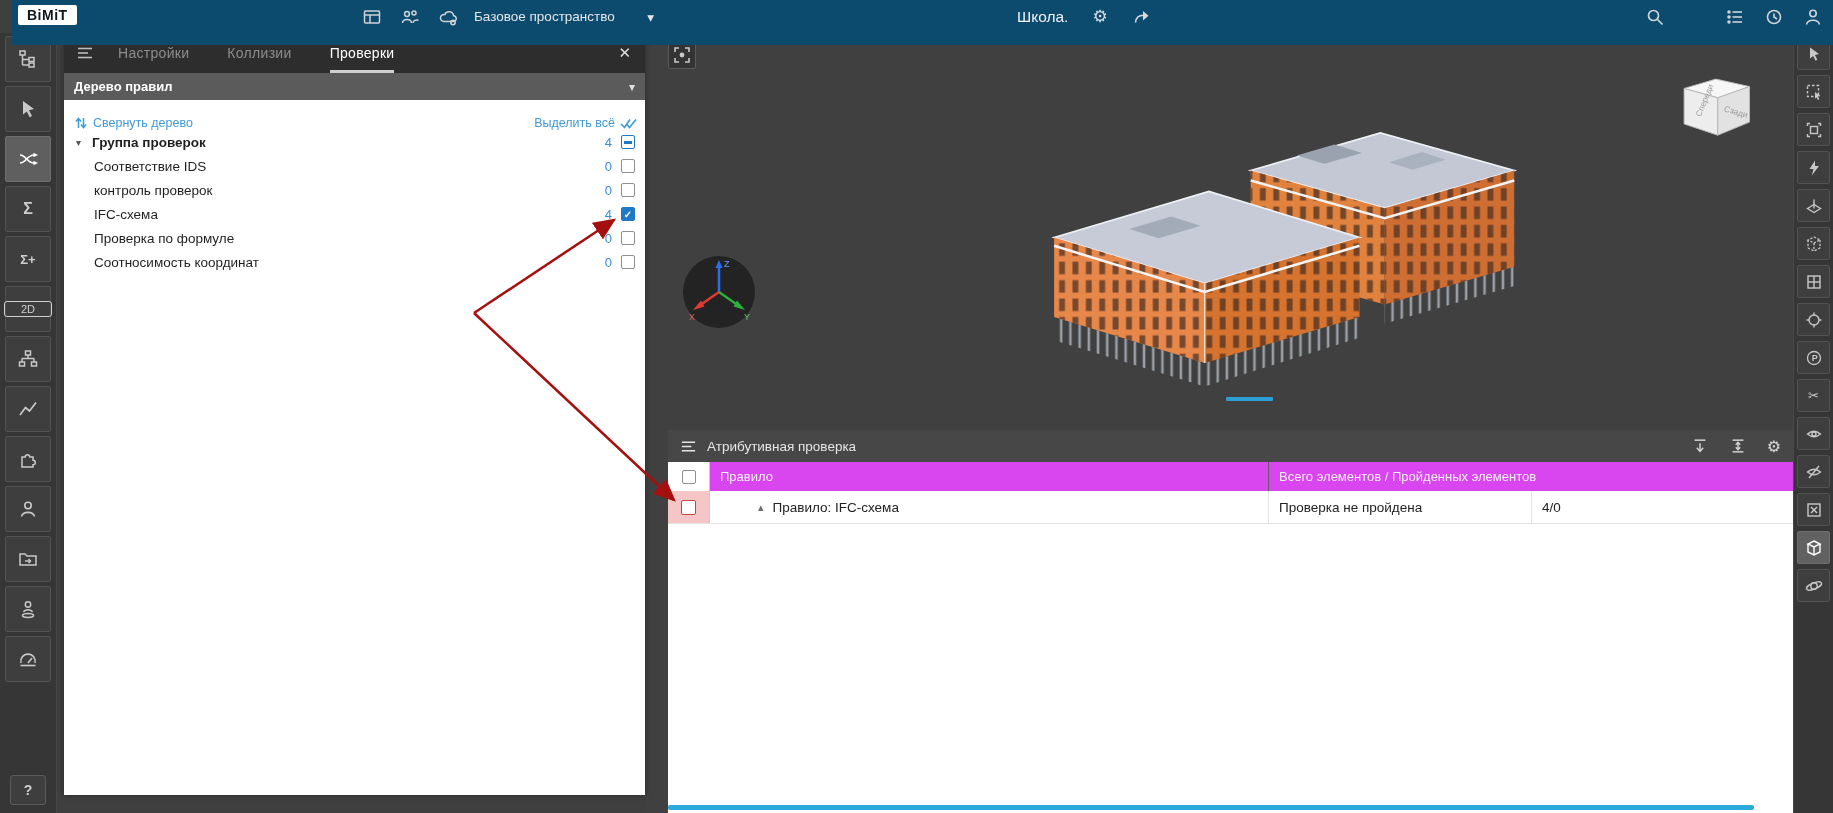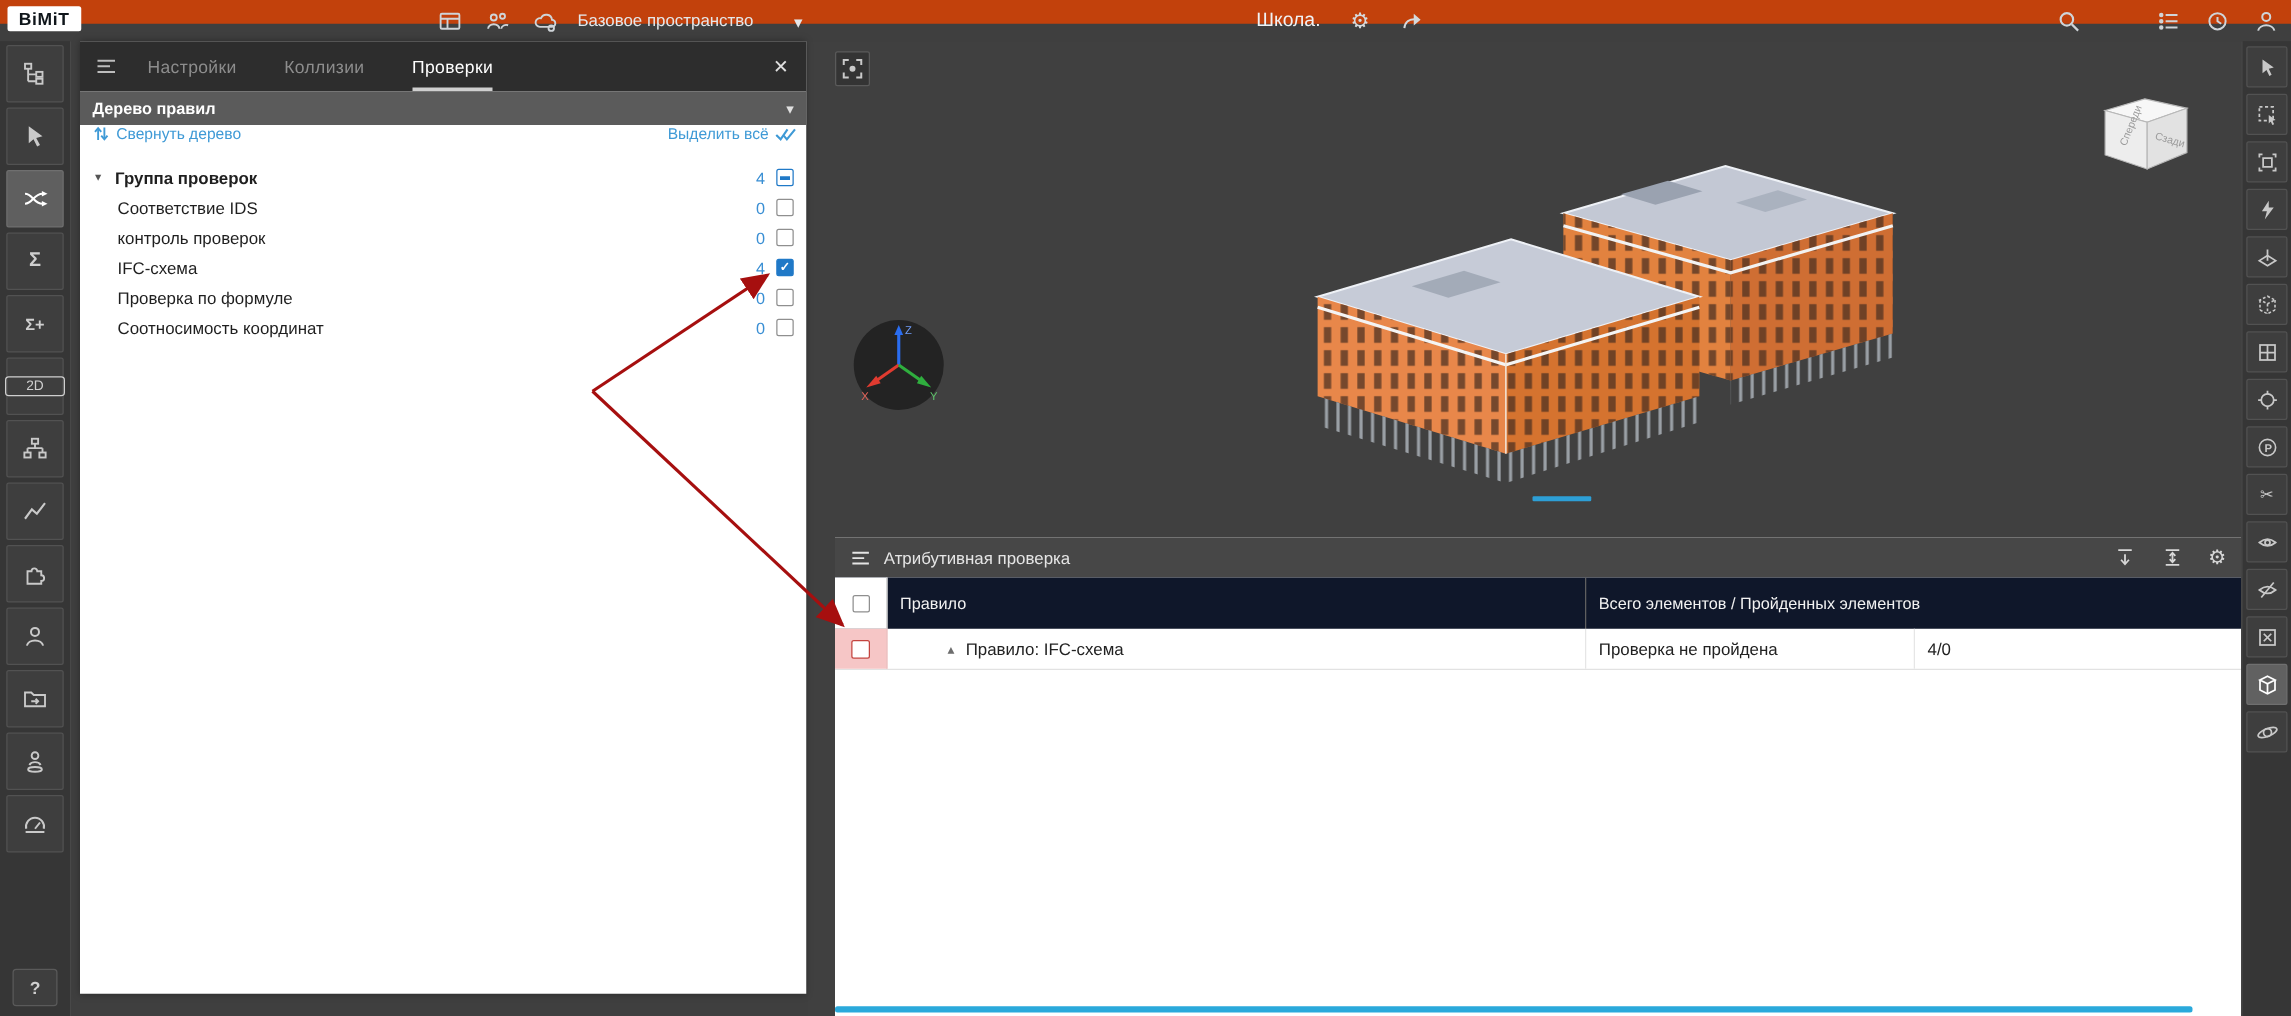--- a/index.html
+++ b/index.html
@@ -1,20 +1,20 @@
 <!DOCTYPE html>
 <html><head>
 <meta charset="utf-8">
 <style>
   *{box-sizing:border-box;margin:0;padding:0}
   html,body{width:1833px;height:813px;background:#2a2a2a;font-family:"Liberation Sans",sans-serif;}
   .app{position:relative;width:1833px;height:813px;background:#3f3f3f;overflow:hidden;}
 
   
-  .topbar{position:absolute;top:0;left:0;right:0;height:19px;background:#c2410c;color:#dfe3e6;z-index:20}
+  .topbar{position:absolute;top:0;left:12px;right:0;height:45px;background:#0c4a6e;color:#dfe3e6;z-index:20}
   .tb-logo{position:absolute;left:6px;top:5px;background:#fff;color:#10161b;font-weight:bold;font-size:14px;padding:2px 9px;border-radius:2px;letter-spacing:.5px}
   .tb-left-icons{position:absolute;left:350px;top:0;height:33px;display:flex;align-items:center;gap:18px;color:#cfd4d8}
   .tb-workspace{position:absolute;left:462px;top:0;height:33px;width:180px;display:flex;align-items:center;justify-content:space-between;font-size:13.5px;color:#e4e7ea;cursor:pointer}
   .tb-center{position:absolute;left:1005px;top:0;height:33px;display:flex;align-items:center;gap:24px}
   .tb-title{font-size:15.5px;color:#f0f2f4}
   .tb-gear{font-size:17px;color:#d5d9dc}
   .tb-right{position:absolute;right:10px;top:0;height:33px;display:flex;align-items:center;gap:19px;color:#cfd4d8}
   .tb-right .spacer{width:22px}
   .ticon{display:flex;align-items:center;justify-content:center}
 
@@ -30,21 +30,21 @@
   
   .lpanel{position:absolute;left:64px;top:33px;width:581px;height:762px;background:#fff;z-index:15;display:flex;flex-direction:column;box-shadow:0 0 6px rgba(0,0,0,.35)}
   .lp-header{height:40px;background:#2d2d2d;display:flex;align-items:center;color:#9b9b9b;flex:0 0 auto}
   .lp-menu{padding:0 10px 0 12px;color:#bdbdbd}
   .lp-tabs{display:flex;gap:38px;margin-left:14px;height:40px}
   .lp-tab{font-size:14px;letter-spacing:.3px;line-height:40px;height:40px;cursor:pointer;color:#8d8d8d}
   .lp-tab.active{color:#fff;border-bottom:3px solid #cfcfcf}
   .lp-close{margin-left:auto;margin-right:14px;color:#e0e0e0;font-size:15px;cursor:pointer}
   .lp-section{height:27px;background:#5b5b5b;color:#fff;font-size:13px;font-weight:bold;display:flex;align-items:center;justify-content:space-between;padding:0 10px;flex:0 0 auto;cursor:pointer}
   .lp-section .caret{font-weight:normal;color:#e0e0e0;font-size:12px}
-  .tree-toolbar{height:30px;display:flex;align-items:flex-start;justify-content:space-between;padding:0 8px 0 10px;flex:0 0 auto}
+  .tree-toolbar{height:30px;display:flex;align-items:flex-end;justify-content:space-between;padding:0 8px 0 10px;flex:0 0 auto}
   .tlink{display:flex;align-items:center;gap:5px;color:#3f9ad6;font-size:12.5px;cursor:pointer}
   .tree{flex:1;overflow:hidden}
   .tree-row{height:24px;display:flex;align-items:center;padding:0 10px 0 12px;font-size:13.5px;color:#1f1f1f;cursor:pointer}
   .tree-row .caret{width:16px;color:#555;font-size:10px}
   .tree-row.child{padding-left:30px}
   .t-label{flex:1;white-space:nowrap;overflow:hidden}
   .t-label.bold{font-weight:bold}
   .t-count{color:#3a8fd4;font-size:13px;width:18px;text-align:right;margin-right:9px}
   .cbx{width:14px;height:14px;border-radius:2px;flex:0 0 auto;display:flex;align-items:center;justify-content:center;position:relative}
   .cb-unchecked{border:1.5px solid #8f8f8f;background:#fff}
@@ -59,21 +59,21 @@
   .viewcube{position:absolute;right:36px;top:42px;cursor:pointer}
   .gizmo{position:absolute;left:35px;top:221px;cursor:pointer}
   .building{position:absolute;left:383px;top:78px}
   .panel-handle{position:absolute;left:580px;top:364px;width:47px;height:4px;background:#2d9fd6;border-radius:1px;cursor:pointer}
 
   
   .bpanel{position:absolute;left:22px;right:0;top:397px;bottom:0;background:#fff;display:flex;flex-direction:column}
   .bp-header{height:32px;background:#474747;color:#e5e5e5;display:flex;align-items:center;gap:10px;padding:0 12px;font-size:13.5px;flex:0 0 auto}
   .bp-icons{margin-left:auto;display:flex;align-items:center;gap:20px;color:#d8d8d8}
   .bp-icons .gear{font-size:16px;cursor:pointer}
-  .thead{height:41px;background:#0f172a;display:flex;color:#f2f2f2;font-size:13px;flex:0 0 auto}
+  .thead{height:29px;background:#d946ef;display:flex;color:#f2f2f2;font-size:13px;flex:0 0 auto}
   .th{display:flex;align-items:center;padding-left:10px;border-right:1px solid #5f5f5f;white-space:nowrap;overflow:hidden}
   .th-check{width:42px;background:#fff;display:flex;align-items:center;justify-content:center;padding-left:0;border-right:1px solid #c9c9c9}
   .th-rule{width:559px}
   .th-status{width:263px}
   .th-total{flex:1;border-right:none}
   .trow{height:33px;display:flex;align-items:stretch;border-bottom:1px solid #e2e2e2;font-size:13.5px;color:#222;flex:0 0 auto}
   .td{display:flex;align-items:center;padding-left:10px;border-right:1px solid #e6e6e6;white-space:nowrap;overflow:hidden}
   .td-check{width:42px;background:#f6c6c6;justify-content:center;padding-left:0;border-right:1px solid #eac1c1}
   .cbx-red{width:15px;height:15px;background:#fff;border:1.5px solid #c4443f;border-radius:2px}
   .td-rule{width:559px;padding-left:48px;gap:9px}

